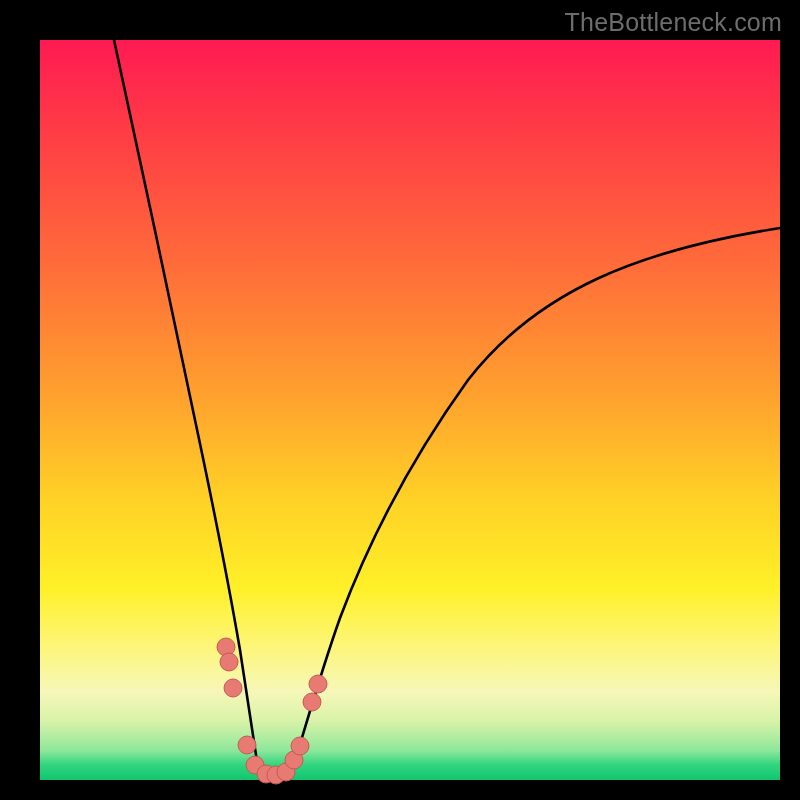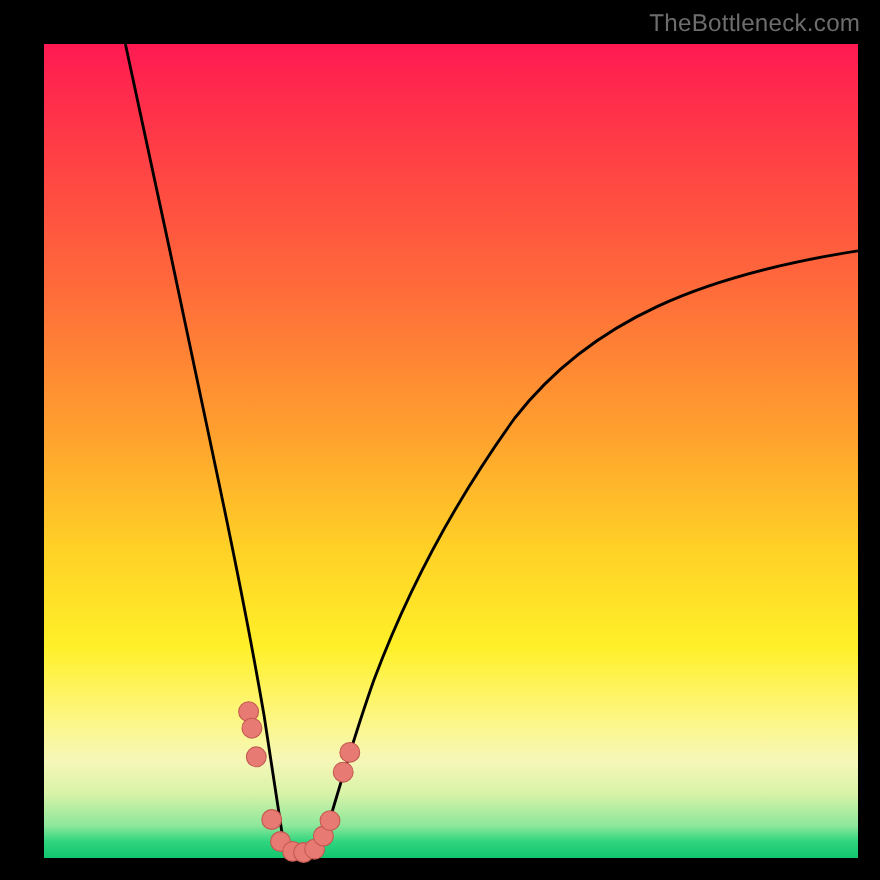--- a/index.html
+++ b/index.html
@@ -40,21 +40,21 @@
       #8ee79b 96%,
       #2fd57e 98%,
       #11c66f 100%
     );
   }
   .watermark {
     position: absolute;
     top: 8px;
     right: 18px;
     color: #6d6d6d;
-    font-size: 22px;
+    font-size: 25px;
     font-weight: 400;
     letter-spacing: 0.2px;
     user-select: none;
   }
   svg.curves {
     position: absolute;
     left: 0;
     top: 0;
     width: 740px;
     height: 740px;

